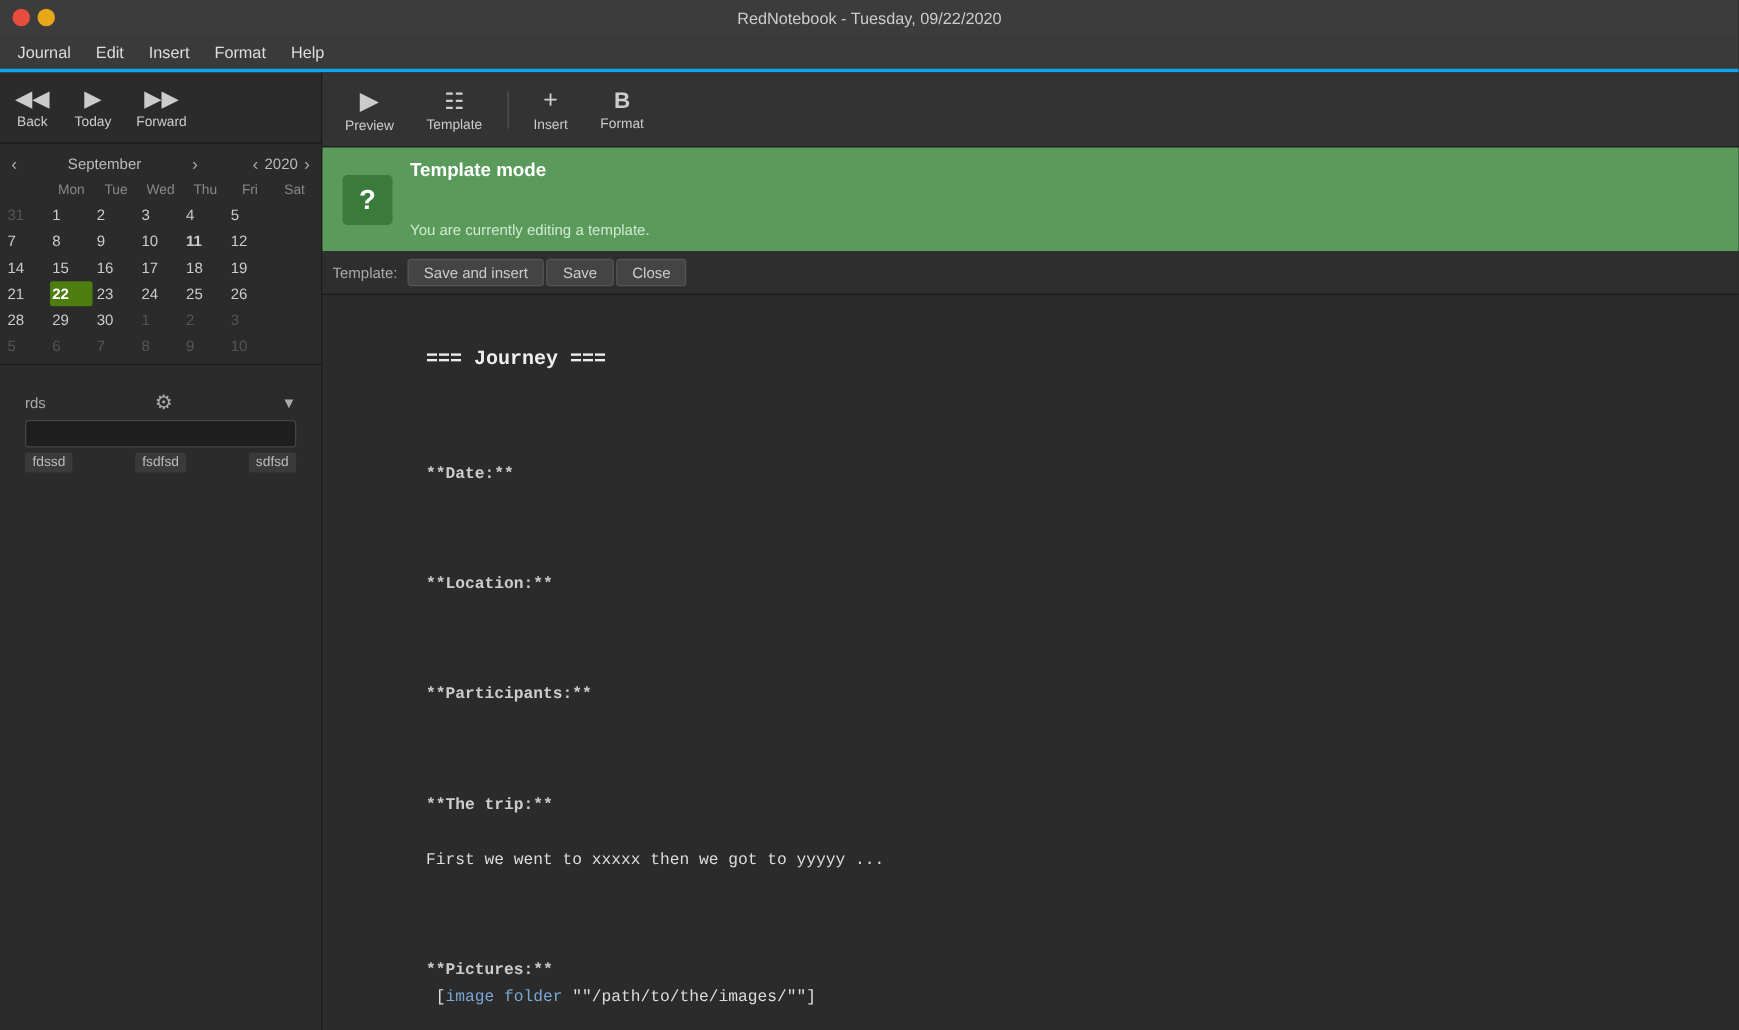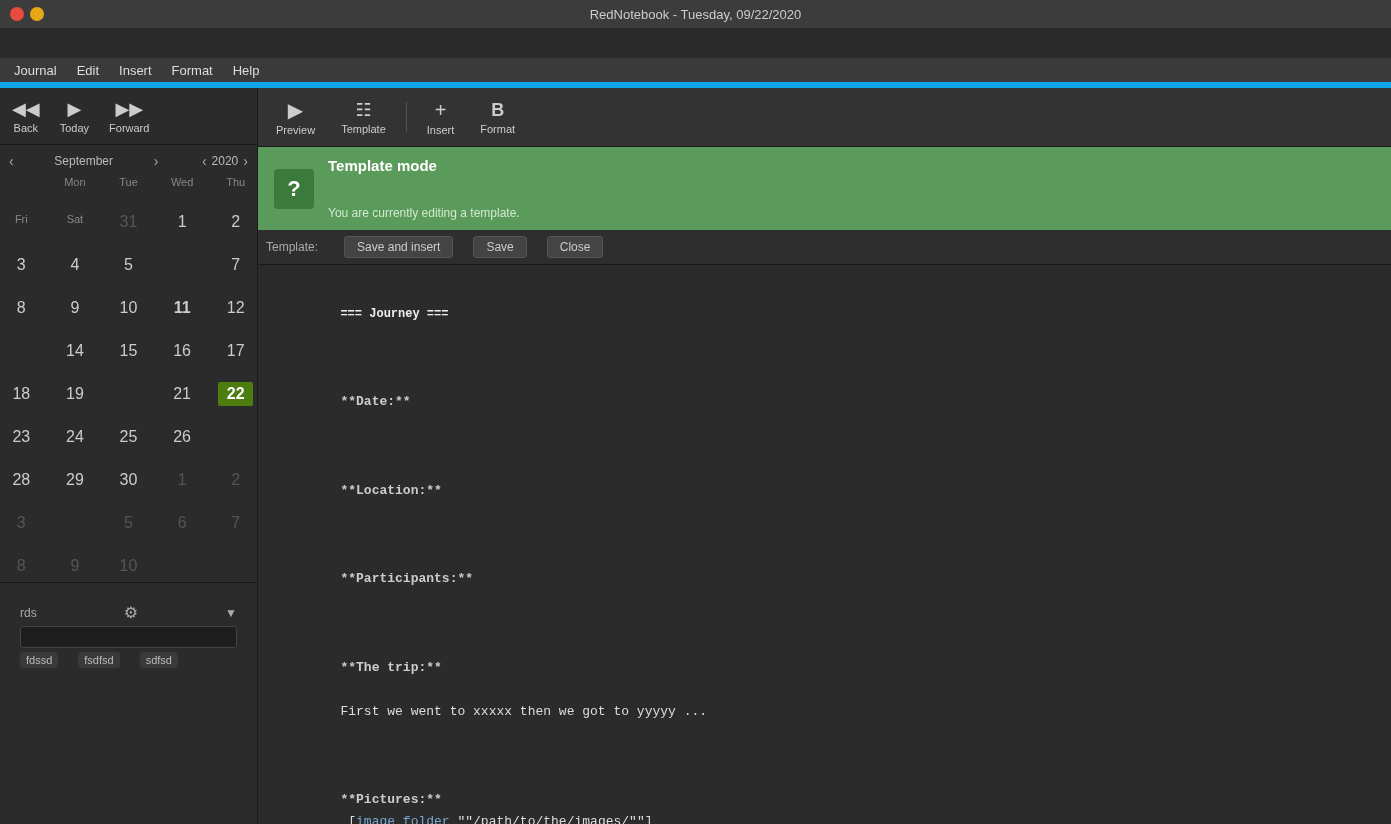--- a/index.html
+++ b/index.html
@@ -43,22 +43,21 @@
       text-align: center;
     }
 
     
     .menubar {
       background: #3a3a3a;
       height: 30px;
       display: flex;
       align-items: center;
       padding: 0 4px;
-      border-bottom: 6px solid #0ea5e9;
-      margin-top: 30px;
+      border-bottom: 3px solid #0ea5e9;
     }
     .menu-item {
       padding: 4px 10px;
       cursor: pointer;
       color: #ddd;
       font-size: 13px;
       border-radius: 3px;
     }
 
     
@@ -115,27 +114,26 @@
       color: #bbb;
     }
     .cal-nav {
       cursor: pointer;
       color: #aaa;
       font-size: 14px;
       padding: 0 3px;
     }
     .calendar-grid {
       display: grid;
-      grid-template-columns: repeat(5, 1fr);
-      gap: 19px;
+      grid-template-columns: repeat(7, 1fr);
+      gap: 1px;
     }
     .cal-cell {
-      text-align: center;
       padding: 3px 2px;
-      font-size: 16px;
+      font-size: 12px;
       color: #ccc;
       cursor: pointer;
       border-radius: 2px;
     }
     .cal-header-cell {
       text-align: center;
       padding: 3px 2px;
       font-size: 11px;
       color: #888;
     }
@@ -171,20 +169,21 @@
       border-radius: 3px;
       padding: 3px 6px;
       color: #ddd;
       font-size: 12px;
       margin-bottom: 4px;
     }
     .tags-list {
       display: flex;
       gap: 20px;
       flex-wrap: wrap;
+      justify-content: space-between;
     }
     .tag-item {
       background: #3a3a3a;
       padding: 2px 6px;
       border-radius: 3px;
       font-size: 11px;
       color: #bbb;
       cursor: pointer;
     }
 
@@ -261,21 +260,21 @@
       font-size: 12px;
       color: #d0ead0;
       margin-top: 32px;
     }
 
     
     .template-toolbar {
       display: flex;
       align-items: center;
       padding: 6px 8px;
-      gap: 20px;
+      gap: 2px;
       border-bottom: 1px solid #1a1a1a;
       background: #2e2e2e;
     }
     .template-label {
       color: #aaa;
       font-size: 12px;
       margin-right: 6px;
     }
     .tpl-btn {
       background: #444;
@@ -294,21 +293,21 @@
       font-family: 'Courier New', monospace;
       font-size: 13px;
       color: #ddd;
       line-height: 1.7;
       overflow-y: auto;
     }
     .editor-content {
       white-space: pre-wrap;
     }
     .heading-text {
-      font-size: 12px;
+      font-size: 16px;
       font-weight: bold;
       color: #eee;
     }
     .bold-text {
       font-weight: bold;
       color: #ccc;
     }
     .link-text {
       color: #7aa7d4;
       cursor: pointer;

